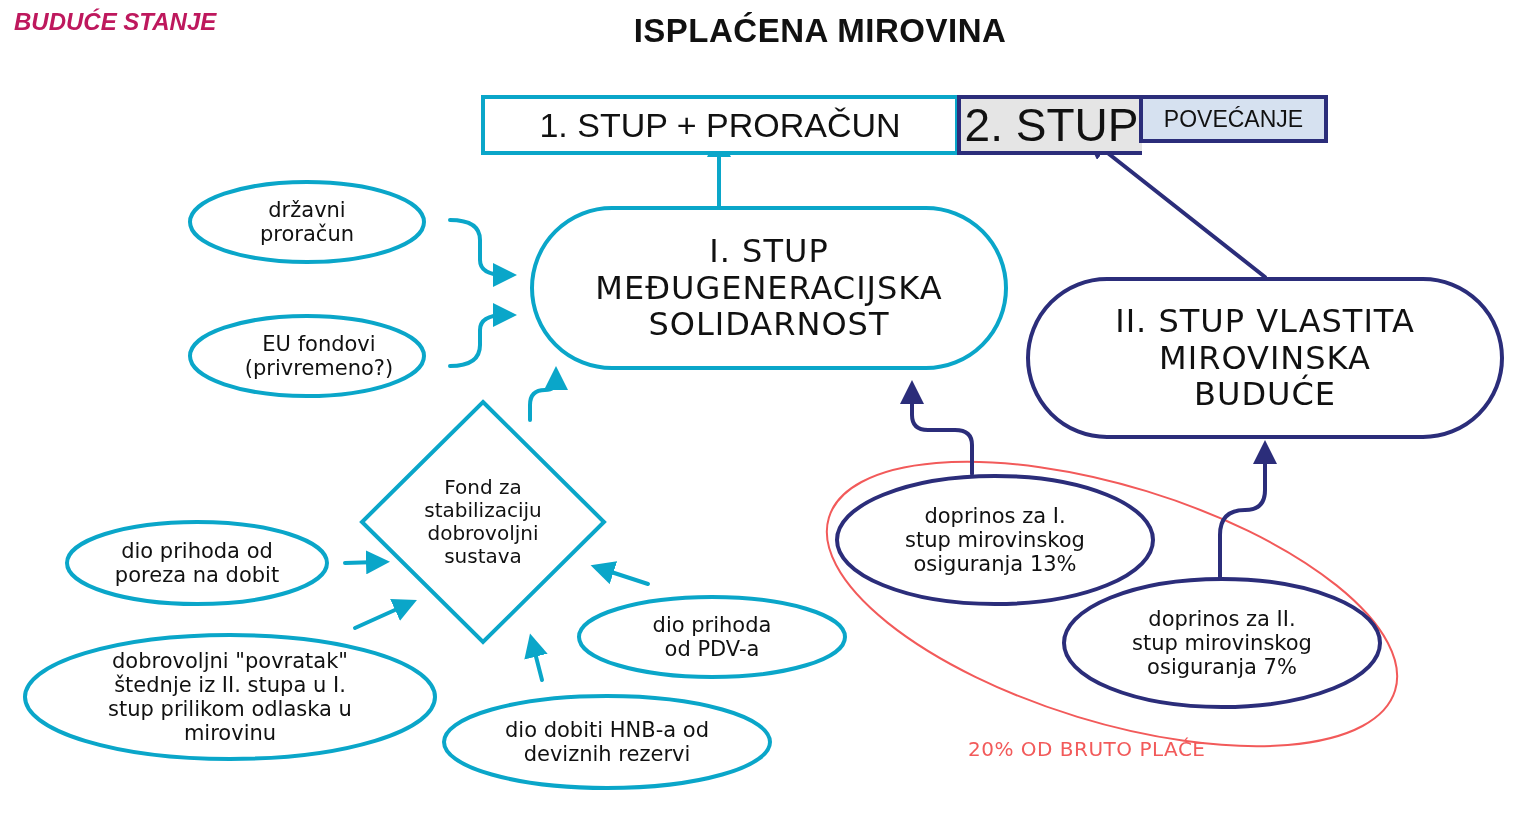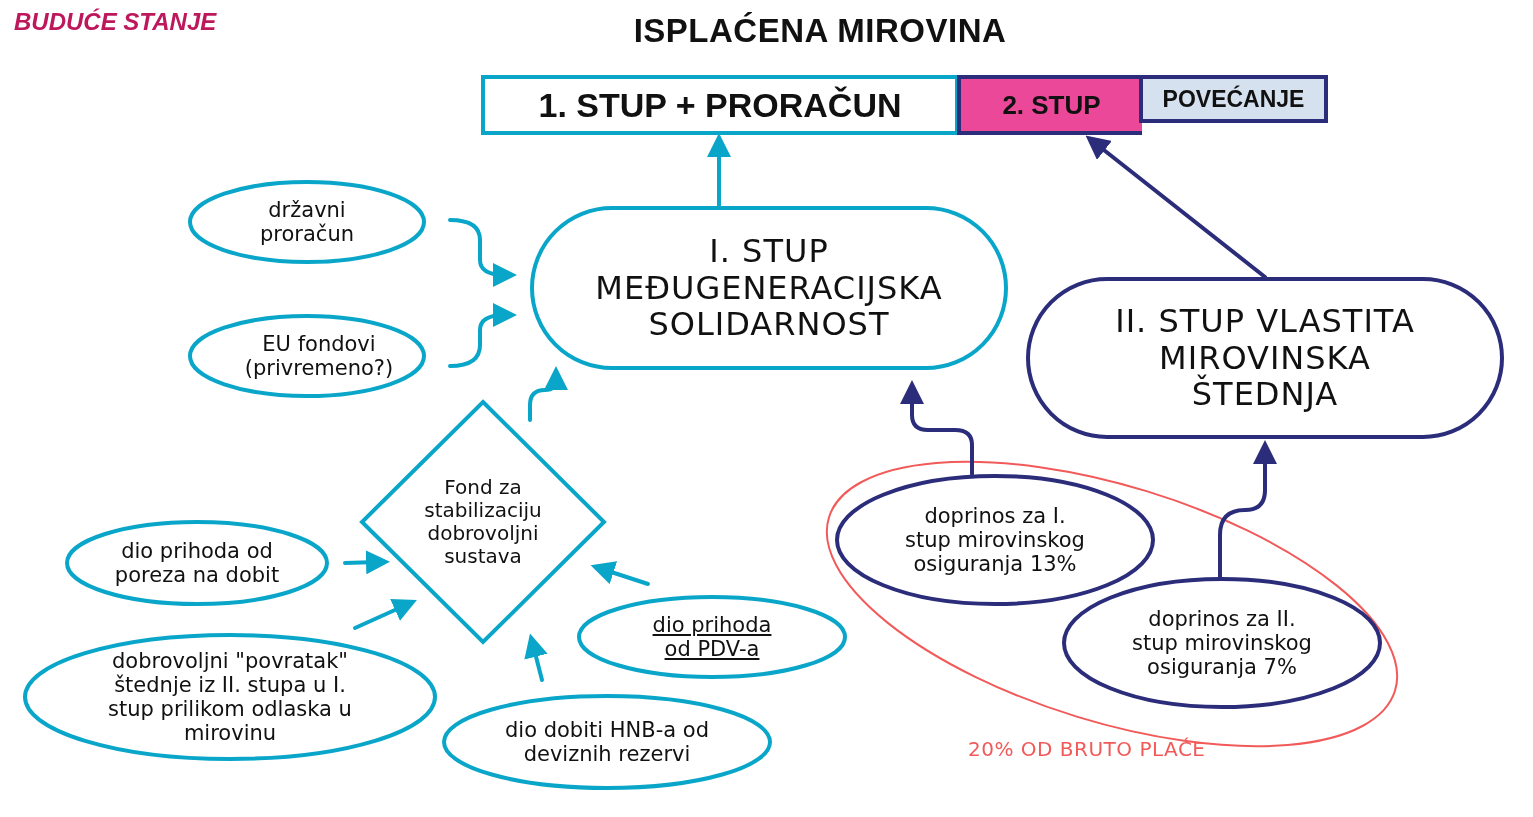--- a/index.html
+++ b/index.html
@@ -1,21 +1,21 @@
 <!DOCTYPE html>
 <html><head>
   <meta charset="utf-8">
   <style>
     html, body { margin: 0; padding: 0; background: #ffffff; }
     body { width: 1533px; height: 817px; position: relative; overflow: hidden; font-family: "DejaVu Sans", sans-serif; }
     svg.canvas { position: absolute; left: 0; top: 0; }
     .lbl { position: absolute; text-align: center; color: #111; line-height: 1.15; display: flex; align-items: center; justify-content: center; white-space: pre-line; }
     .corner { position: absolute; left: 14px; top: 8px; font-family: "Liberation Sans", sans-serif; font-weight: bold; font-size: 24px; color: #be185d; font-style: italic; }
     .main-title { position: absolute; left: 560px; top: 12px; width: 520px; text-align: center; font-family: Liberation Sans, sans-serif; font-weight: bold; font-size: 33px; color: #111; letter-spacing: 0.5px; }
-    .box { position: absolute; box-sizing: border-box; display: flex; align-items: center; justify-content: center; font-family: "Liberation Sans", sans-serif; font-weight: bold; color: #111; }
+    .box { position: absolute; box-sizing: border-box; display: flex; align-items: center; justify-content: center; font-family: "Liberation Sans", sans-serif; font-weight: normal; color: #111; margin-top: 20px; }
     .pill-text { font-size: 32px; letter-spacing: 1px; font-family: "DejaVu Sans", sans-serif; }
     .oval-text { font-size: 21px; }
     .note { position: absolute; font-size: 20px; color: #f25a5a; letter-spacing: 0.5px; }
   </style>
 </head>
 <body>
 
 <svg class="canvas" width="1533" height="817" viewBox="0 0 1533 817">
   <defs>
     <marker id="arrT" markerWidth="6" markerHeight="6" refX="3" refY="3" orient="auto">
@@ -61,51 +61,51 @@
     <path d="M1220,578 L1220,535 Q1220,510 1245,510 Q1265,510 1265,490 L1265,452" marker-end="url(#arrN)"></path>
   </g>
 </svg>
 
 <div class="corner">BUDUĆE STANJE</div>
 <div class="main-title">ISPLAĆENA MIROVINA</div>
 
 <div class="box" style="left:481px; top:75px; width:478px; height:60px; border:4px solid #0aa6c9; background:#fff; font-size:34px;">
   <span>1. STUP + PRORAČUN</span>
 </div>
-<div class="box" style="left:957px; top:75px; width:185px; height:60px; border:4px solid #2b2d7a; border-right:none; background:#ec4899; font-size:26px;">
+<div class="box" style="left:957px; top:75px; width:185px; height:60px; border:4px solid #2b2d7a; border-right:none; background:#e5e5e5; font-size:46px;">
   <span>2. STUP</span>
 </div>
 <div class="box" style="left:1139px; top:75px; width:189px; height:48px; border:4px solid #2b2d7a; background:#d6e1f0; font-size:23px;">
   <span>POVEĆANJE</span>
 </div>
 
 <div class="lbl pill-text" style="left:532px; top:208px; width:474px; height:160px;">I. STUP
 MEĐUGENERACIJSKA
 SOLIDARNOST</div>
 <div class="lbl pill-text" style="left:1028px; top:279px; width:474px; height:158px;">II. STUP VLASTITA
 MIROVINSKA
-ŠTEDNJA</div>
+BUDUĆE</div>
 
 <div class="lbl oval-text" style="left:190px; top:182px; width:234px; height:80px;">državni
 proračun</div>
 <div class="lbl oval-text" style="left:202px; top:316px; width:234px; height:80px;">EU fondovi
 (privremeno?)</div>
 <div class="lbl oval-text" style="left:383px; top:442px; width:200px; height:160px; font-size:20px;">Fond za
 stabilizaciju
 dobrovoljni
 sustava</div>
 <div class="lbl oval-text" style="left:67px; top:522px; width:260px; height:82px;">dio prihoda od
 poreza na dobit</div>
 <div class="lbl oval-text" style="left:25px; top:635px; width:410px; height:124px;">dobrovoljni "povratak"
 štednje iz II. stupa u I.
 stup prilikom odlaska u
 mirovinu</div>
 <div class="lbl oval-text" style="left:444px; top:696px; width:326px; height:92px;">dio dobiti HNB-a od
 deviznih rezervi</div>
-<div class="lbl oval-text" style="left:579px; top:597px; width:266px; height:80px;text-decoration:underline;">dio prihoda
+<div class="lbl oval-text" style="left:579px; top:597px; width:266px; height:80px;">dio prihoda
 od PDV-a</div>
 <div class="lbl oval-text" style="left:837px; top:476px; width:316px; height:128px;">doprinos za I.
 stup mirovinskog
 osiguranja 13%</div>
 <div class="lbl oval-text" style="left:1064px; top:579px; width:316px; height:128px;">doprinos za II.
 stup mirovinskog
 osiguranja 7%</div>
 
 <div class="note" style="left:968px; top:737px;">20% OD BRUTO PLAĆE</div>
 

